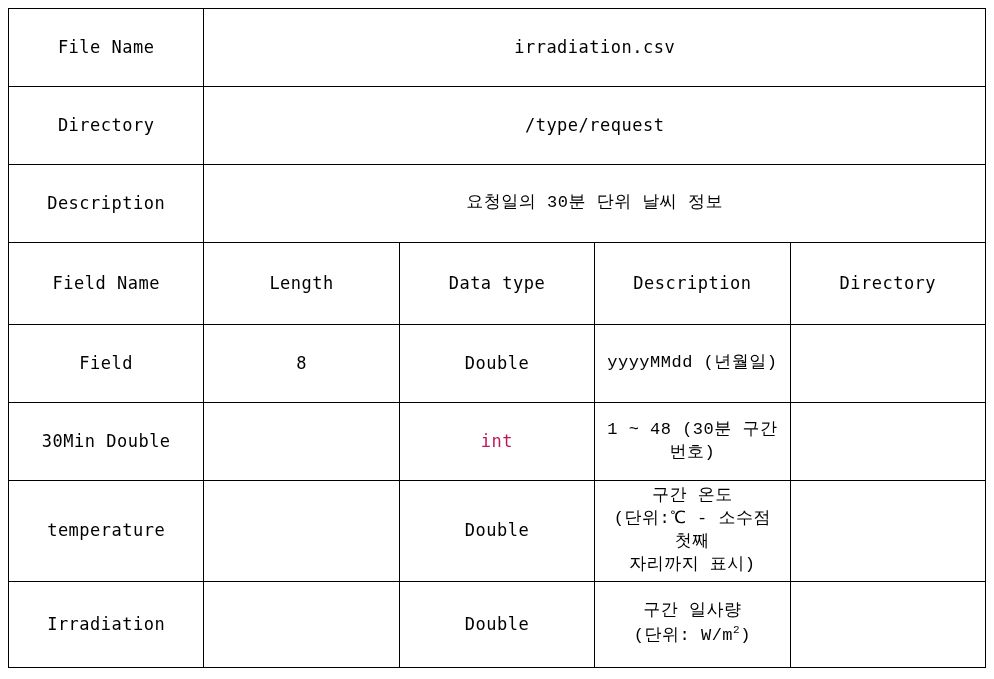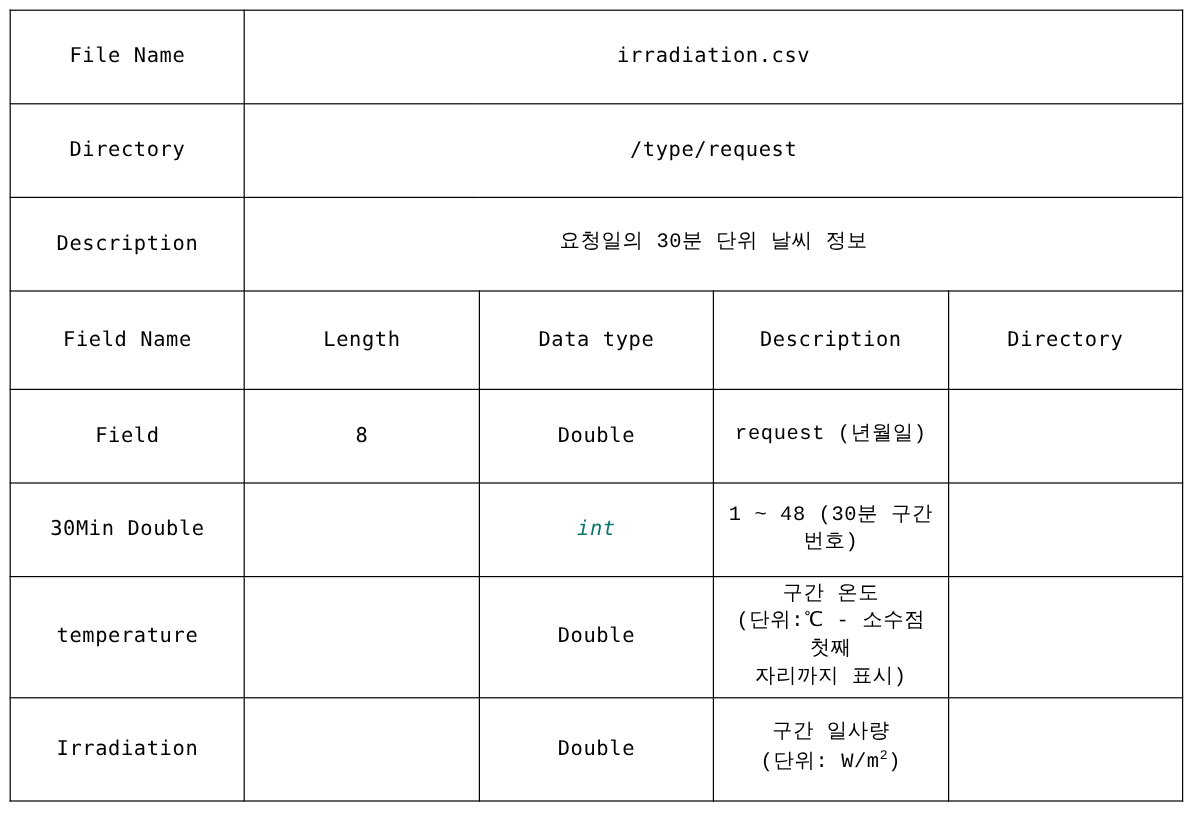--- a/index.html
+++ b/index.html
@@ -47,22 +47,21 @@
   td.head-cell {
     font-size: 18px;
     letter-spacing: 1px;
     white-space: nowrap;
   }
   td.korean {
     font-family: Liberation Mono, monospace;
     letter-spacing: 0px;
   }
   .red {
-    color: #0f766e;
-    font-style: italic;
+    color: #be185d;
   }
   .row-h1 { height: 78px; }
   .row-h2 { height: 78px; margin-top: 35px; }
   .row-h3 { height: 78px; }
   .row-head { height: 82px; margin-top: 16px; }
   .row-data1 { height: 78px; }
   .row-data2 { height: 78px; }
   .row-data3 { height: 96px; }
   .row-data4 { height: 86px; margin-top: 24px; }
   .multiline {
@@ -99,21 +98,21 @@
         <td class="head-cell" style="width:116px">Length</td>
         <td class="head-cell" style="width:158px">Data type</td>
         <td class="head-cell" style="width:362px">Description</td>
         <td class="head-cell" style="width:146px">Directory</td>
       </tr>
 
       <tr class="row-data1">
         <td>Field</td>
         <td>8</td>
         <td>Double</td>
-        <td class="korean">request (년월일)</td>
+        <td class="korean">yyyyMMdd (년월일)</td>
         <td></td>
       </tr>
 
       <tr class="row-data2">
         <td>30Min Double</td>
         <td></td>
         <td class="red">int</td>
         <td class="korean">1 ~ 48 (30분 구간 번호)</td>
         <td></td>
       </tr>

